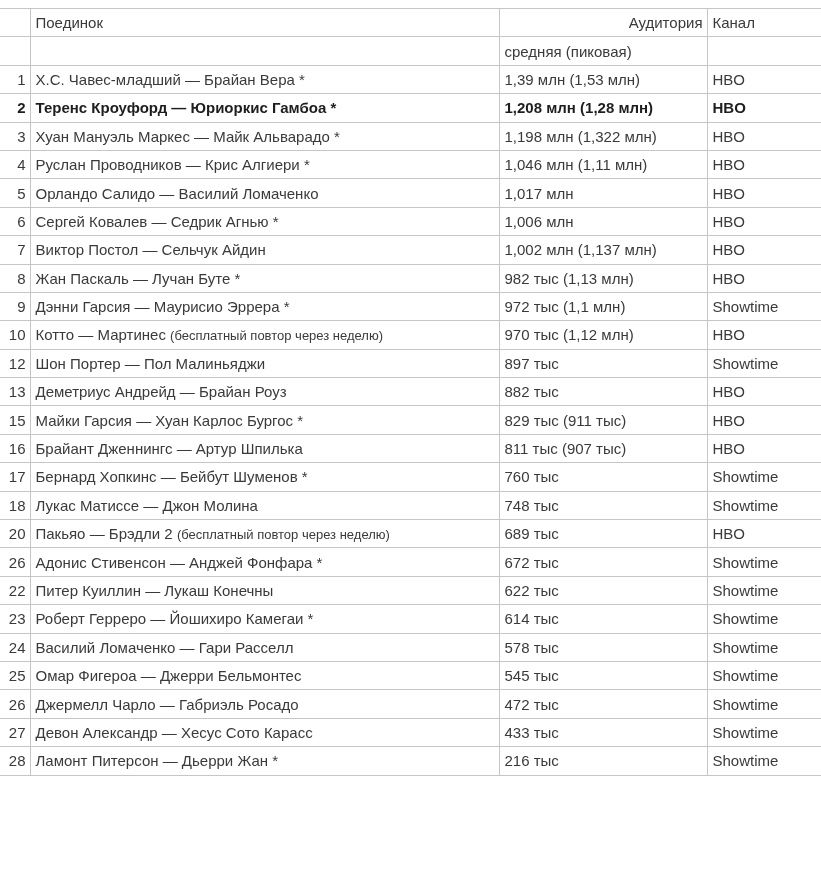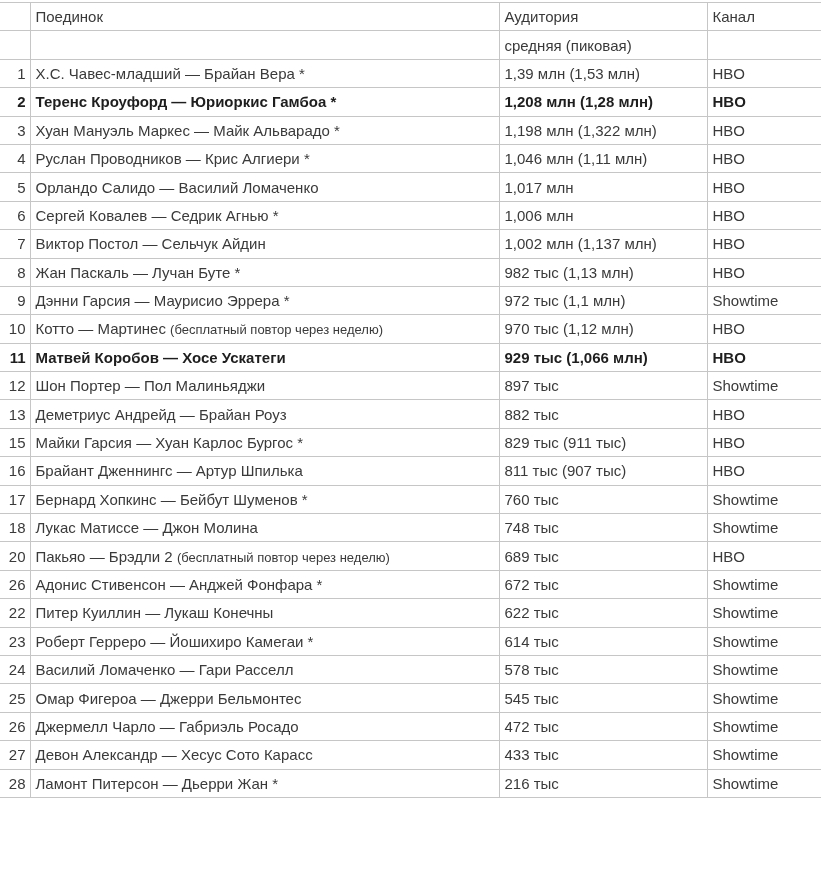--- a/index.html
+++ b/index.html
@@ -5,21 +5,21 @@
   html, body {
     margin: 0;
     padding: 0;
     width: 821px;
     height: 870px;
     background: #ffffff;
     font-family: "Liberation Sans", sans-serif;
     overflow: hidden;
   }
   .sheet {
-    padding-top: 2px;
+    padding-top: 8px;
   }
   table {
     border-collapse: collapse;
     table-layout: fixed;
     width: 821px;
   }
   col.c-num     { width: 30px;  }
   col.c-fight   { width: 469px; }
   col.c-aud     { width: 208px; }
   col.c-channel { width: 114px; }
@@ -35,21 +35,21 @@
     white-space: nowrap;
     overflow: hidden;
   }
   th:first-child, td:first-child { border-left: none; }
   th:last-child,  td:last-child  { border-right: none; }
   td.num, th.num {
     text-align: right;
     padding-right: 4px;
     padding-left: 1px;
   }
-  th.aud-header { text-align: left; }
+  th.aud-header { text-align: right; }
   tr.bold td {
     font-weight: 700;
     color: #1e1e1e;
   }
   .note {
     font-size: 13px;
     letter-spacing: 0;
   }
 </style>
 </head>
@@ -131,26 +131,20 @@
     <td><span>Дэнни Гарсия — Маурисио Эррера *</span><span class="note"></span></td>
     <td>972 тыс (1,1 млн)</td>
     <td>Showtime</td>
   </tr>
         <tr>
     <td class="num">10</td>
     <td><span>Котто — Мартинес </span><span class="note">(бесплатный повтор через неделю)</span></td>
     <td>970 тыс (1,12 млн)</td>
     <td>HBO</td>
   </tr>
-        <tr class="bold">
-    <td class="num">11</td>
-    <td><span>Матвей Коробов — Хосе Ускатеги</span><span class="note"></span></td>
-    <td>929 тыс (1,066 млн)</td>
-    <td>HBO</td>
-  </tr>
         <tr>
     <td class="num">12</td>
     <td><span>Шон Портер — Пол Малиньяджи</span><span class="note"></span></td>
     <td>897 тыс</td>
     <td>Showtime</td>
   </tr>
         <tr>
     <td class="num">13</td>
     <td><span>Деметриус Андрейд — Брайан Роуз</span><span class="note"></span></td>
     <td>882 тыс</td>

